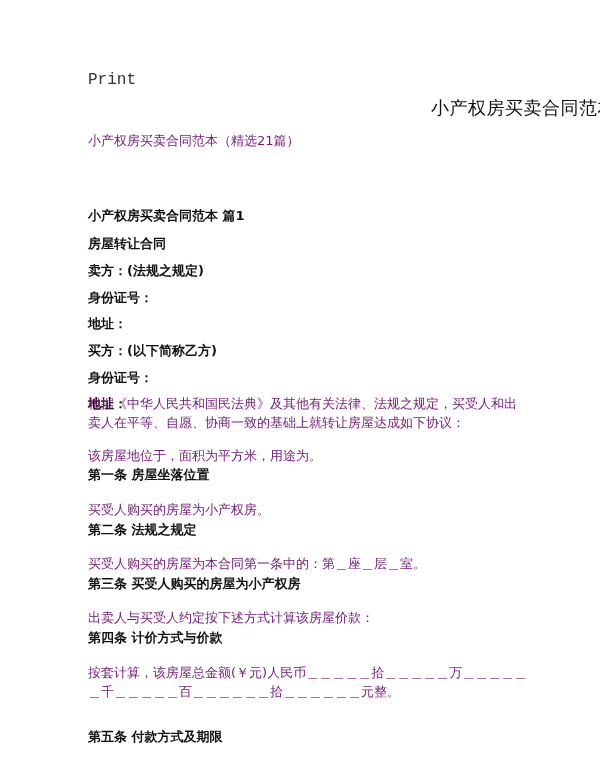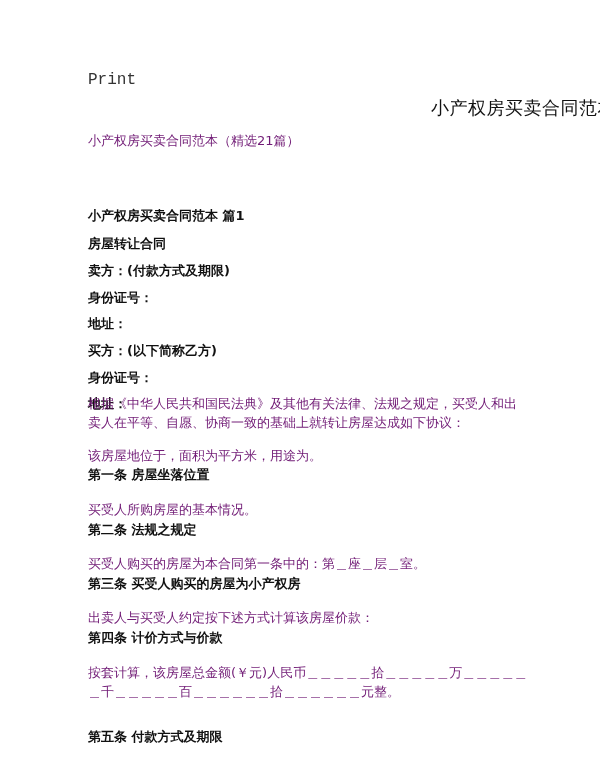--- a/index.html
+++ b/index.html
@@ -16,34 +16,34 @@
 </head>
 <body>
 
 <div class="print">Print</div>
 
 <div class="title">小产权房买卖合同范本</div>
 
 <div class="line" style="top:131px">小产权房买卖合同范本（精选21篇）</div>
 <div class="line bold" style="top:159px">小产权房买卖合同范本 篇1</div>
 <div class="line bold" style="top:187px">房屋转让合同</div>
-<div class="line bold" style="top:214px">卖方：(付款方式及期限)</div>
+<div class="line bold" style="top:214px">卖方：(法规之规定)</div>
 <div class="line bold" style="top:241px">身份证号：</div>
 <div class="line bold" style="top:267px">地址：</div>
 <div class="line bold" style="top:294px">买方：(以下简称乙方)</div>
 <div class="line bold" style="top:321px">身份证号：</div>
 <div class="line bold" style="top:347px">地址：</div>
 
 <div class="line para" style="top:394px">根据《中华人民共和国民法典》及其他有关法律、法规之规定，买受人和出卖人在平等、自愿、协商一致的基础上就转让房屋达成如下协议：</div>
 
 <div class="line bold" style="top:418px">第一条 房屋坐落位置</div>
 <div class="line" style="top:446px">该房屋地位于，面积为平方米，用途为。</div>
 
 <div class="line bold" style="top:473px">第二条 法规之规定</div>
-<div class="line" style="top:500px">买受人所购房屋的基本情况。</div>
+<div class="line" style="top:500px">买受人购买的房屋为小产权房。</div>
 
 <div class="line bold" style="top:527px">第三条 买受人购买的房屋为小产权房</div>
 <div class="line" style="top:554px">买受人购买的房屋为本合同第一条中的：第＿座＿层＿室。</div>
 
 <div class="line bold" style="top:581px">第四条 计价方式与价款</div>
 <div class="line" style="top:608px">出卖人与买受人约定按下述方式计算该房屋价款：</div>
 <div class="line para" style="top:663px">按套计算，该房屋总金额(￥元)人民币＿＿＿＿＿拾＿＿＿＿＿万＿＿＿＿＿＿千＿＿＿＿＿百＿＿＿＿＿＿拾＿＿＿＿＿＿元整。</div>
 
 <div class="line bold" style="top:680px">第五条 付款方式及期限</div>
 

